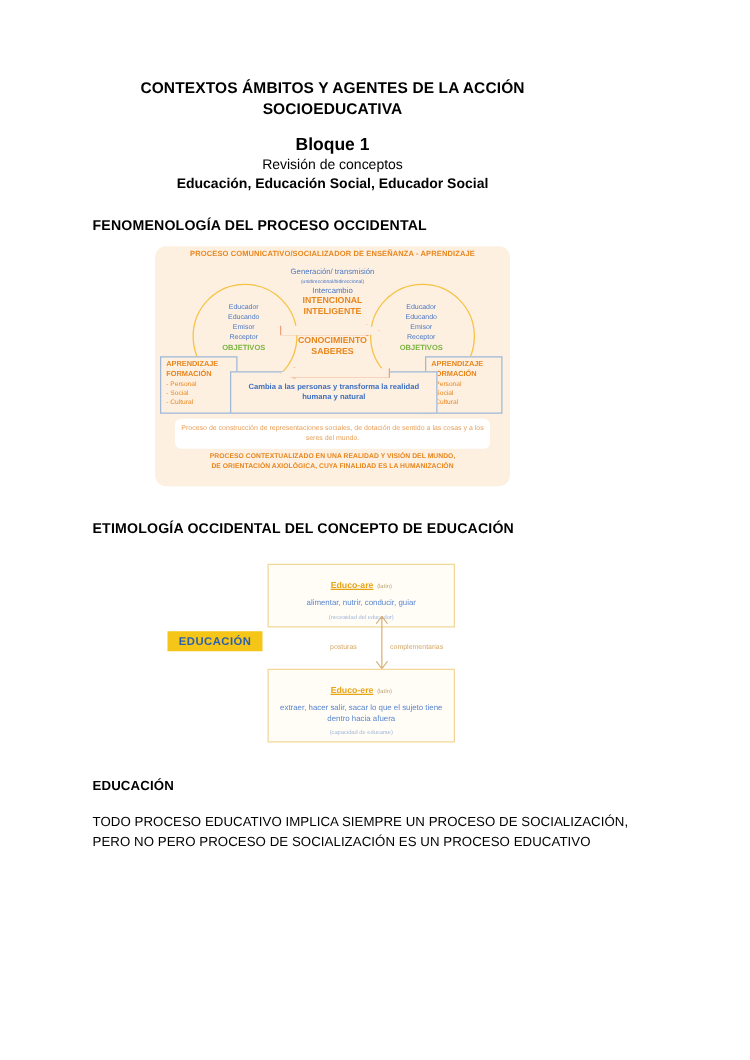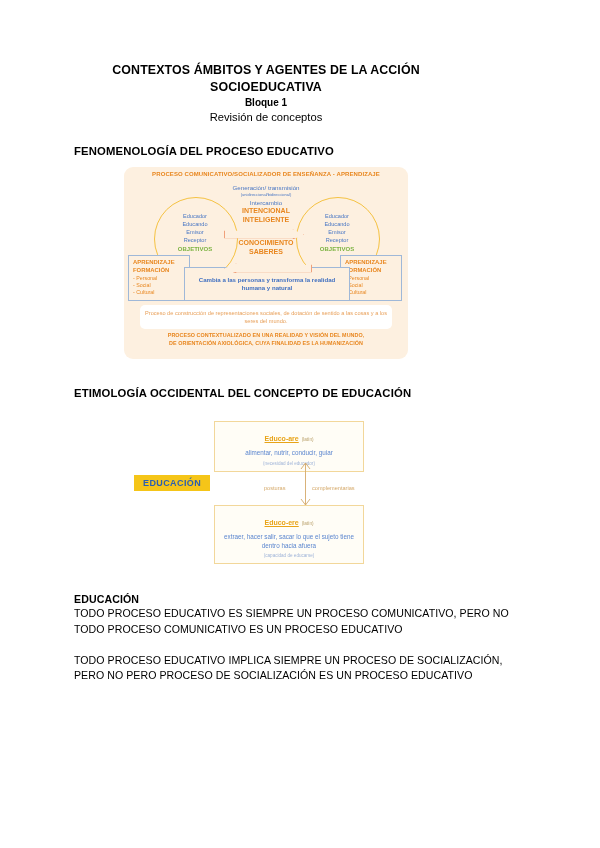--- a/index.html
+++ b/index.html
@@ -28,23 +28,23 @@
     text-align: center;
     padding: 62px 60px 0 60px;
   }
   .doc-title {
     font-size: 12.4px;
     font-weight: bold;
     letter-spacing: 0.1px;
     line-height: 1.35;
   }
   .doc-subtitle-1 {
-    font-size: 10px;
-    font-weight: bold;
-    margin-top: 2px;
+    font-size: 14px;
+    font-weight: bold;
+    margin-top: 12px;
   }
   .doc-subtitle-2 {
     font-size: 11.2px;
     font-weight: normal;
     margin-top: 3px;
     text-align: center;
   }
   .doc-subtitle-3 {
     font-size: 11.2px;
     font-weight: bold;
@@ -332,24 +332,25 @@
 </style>
 </head>
 <body>
 
 <div class="page">
 
   <div class="title-block">
     <div class="doc-title">CONTEXTOS ÁMBITOS Y AGENTES DE LA ACCIÓN SOCIOEDUCATIVA</div>
     <div class="doc-subtitle-1">Bloque 1</div>
     <div class="doc-subtitle-2">Revisión de conceptos</div>
+    <div class="doc-subtitle-3">Educación, Educación Social, Educador Social</div>
   </div>
 
 
-  <div class="sub-heading">FENOMENOLOGÍA DEL PROCESO EDUCATIVO</div>
+  <div class="sub-heading">FENOMENOLOGÍA DEL PROCESO OCCIDENTAL</div>
 
   <div class="fig1-wrap">
     <div class="fig1">
 
       <div class="fig1-title">PROCESO COMUNICATIVO/SOCIALIZADOR DE ENSEÑANZA - APRENDIZAJE</div>
 
       <div class="gen-trans">Generación/ transmisión</div>
       <div class="gen-trans-sub">(unidireccional/bidireccional)</div>
       <div class="intercambio">Intercambio</div>
 
@@ -441,17 +442,16 @@
         </div>
         <div class="etim-def">extraer, hacer salir, sacar lo que el sujeto tiene dentro hacia afuera</div>
         <div class="etim-note">(capacidad de educarse)</div>
       </div>
 
     </div>
   </div>
 
   <div class="body-block">
     <div class="body-heading">EDUCACIÓN</div>
-    <div class="body-para">TODO PROCESO EDUCATIVO ES SIEMPRE UN PROCESO COMUNICATIVO, PERO NO TODO PROCESO COMUNICATIVO ES UN PROCESO EDUCATIVO</div>
     <div class="body-para spaced">TODO PROCESO EDUCATIVO IMPLICA SIEMPRE UN PROCESO DE SOCIALIZACIÓN, PERO NO PERO PROCESO DE SOCIALIZACIÓN ES UN PROCESO EDUCATIVO</div>
   </div>
 
 </div>
 
 </body></html>

